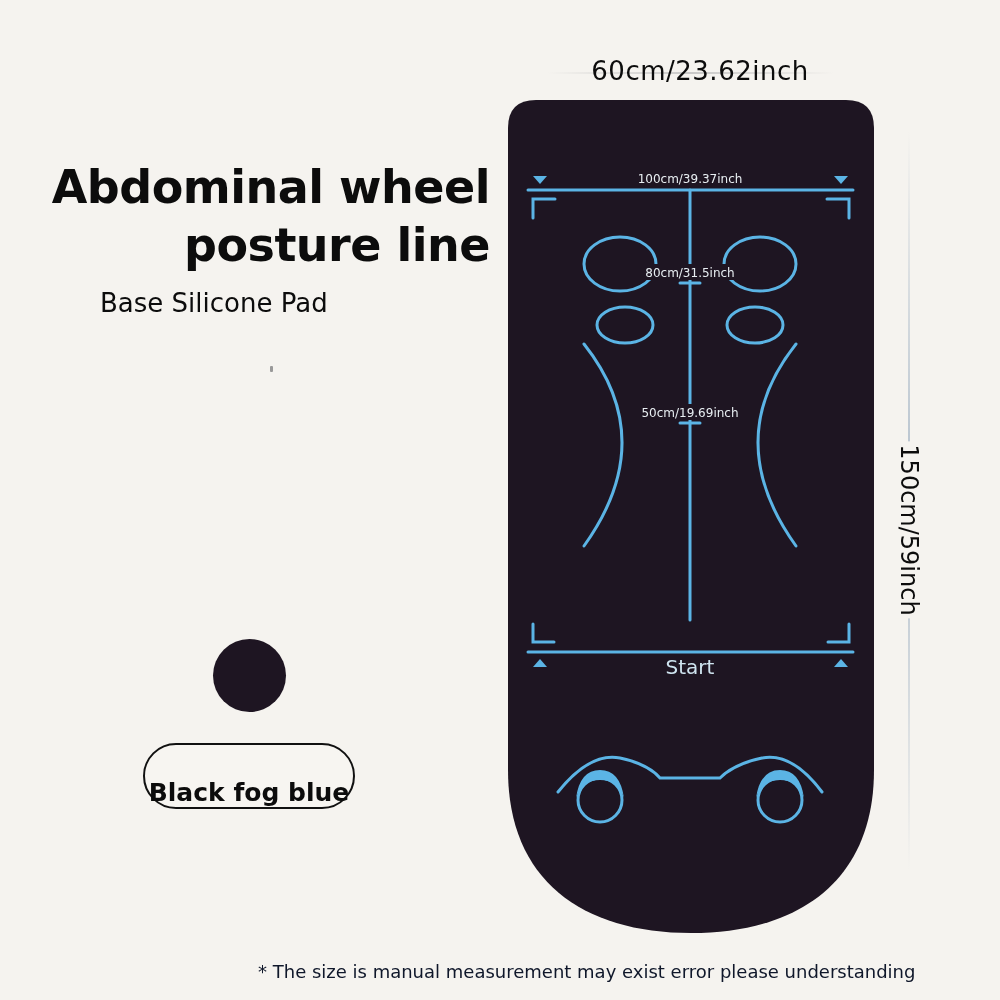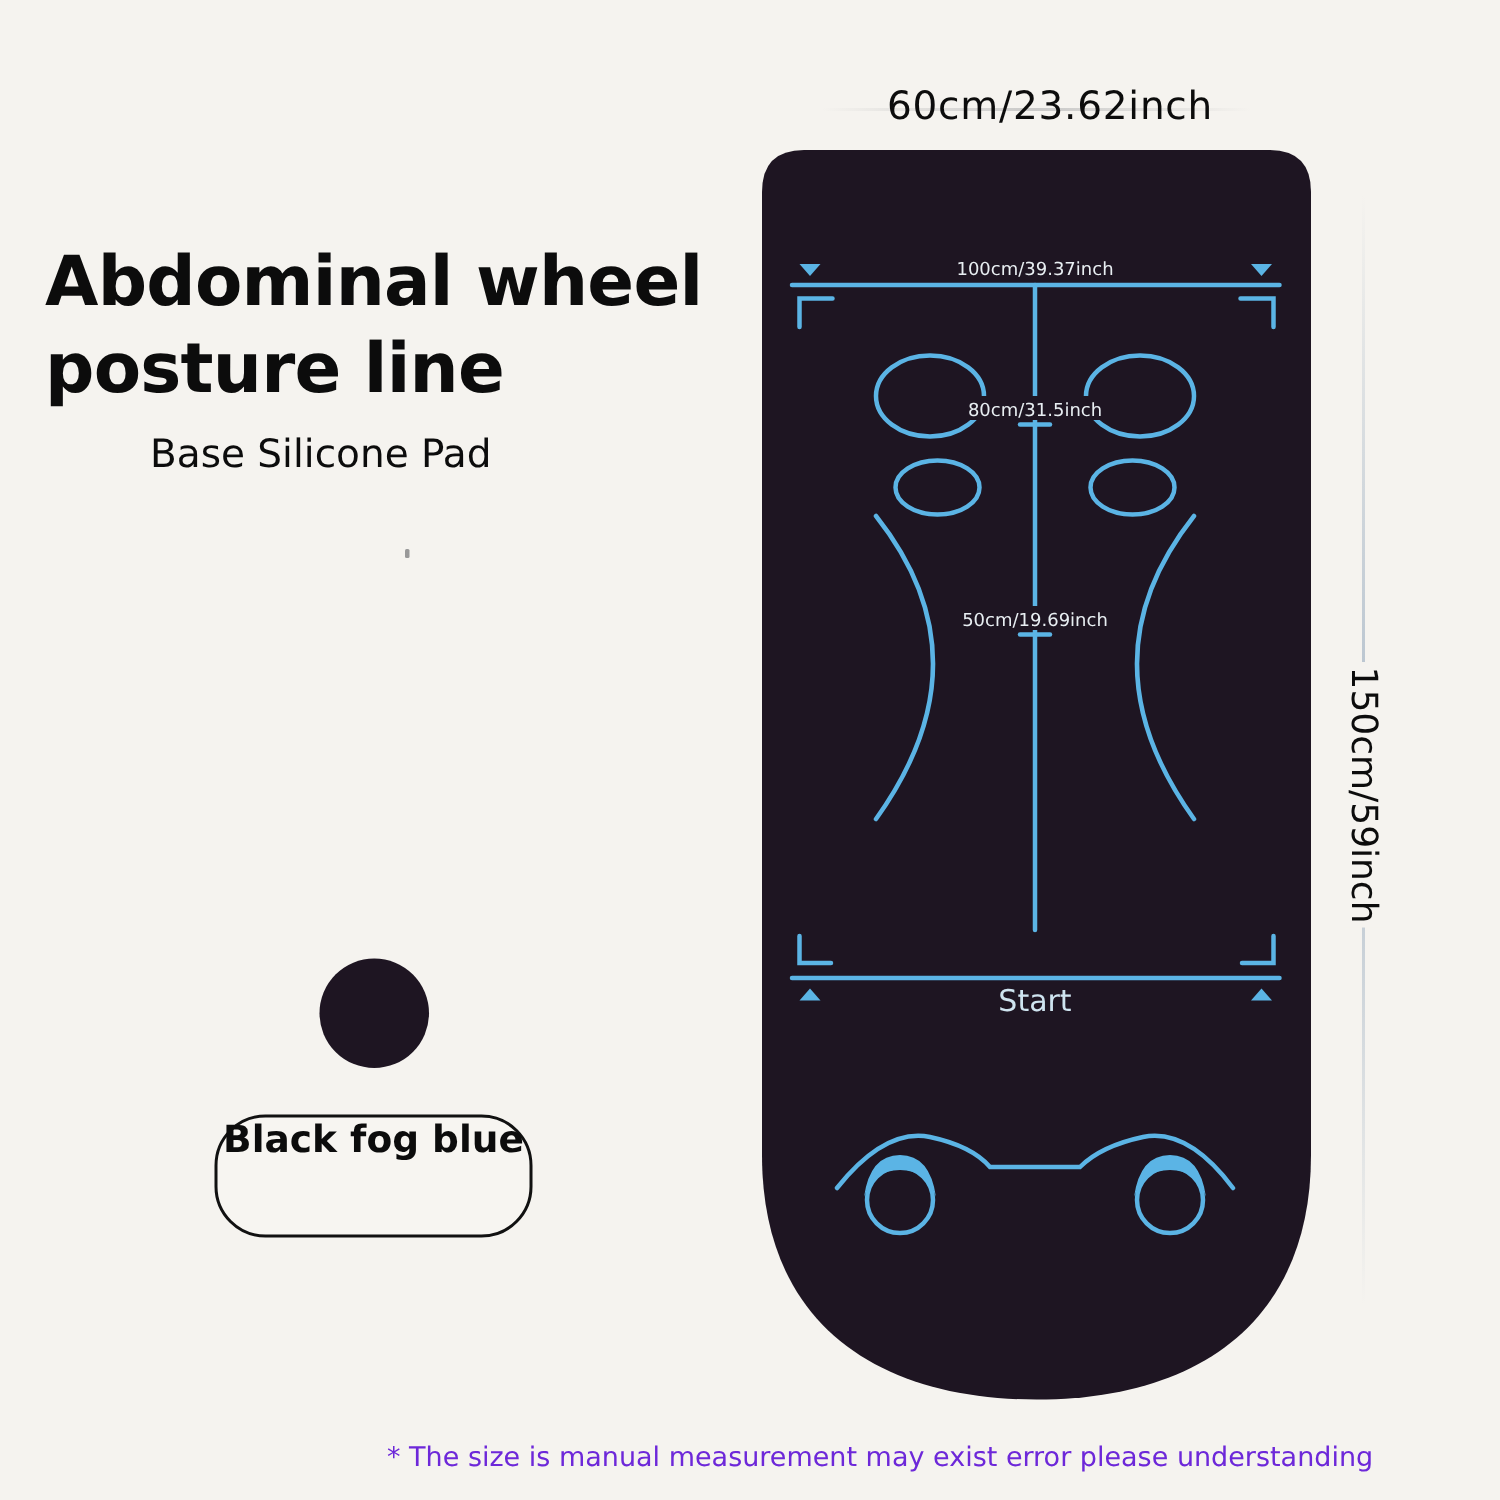--- a/index.html
+++ b/index.html
@@ -4,35 +4,35 @@
 <style>
   html, body { margin:0; padding:0; }
   body {
     width:1000px; height:1000px; position:relative; overflow:hidden;
     background:#f5f3ef;
     font-family:"DejaVu Sans", sans-serif;
     color:#0c0c0c;
   }
   .title {
     position:absolute; left:30px; top:158px; width:460px;
-    font-size:46px; font-weight:bold; line-height:58px; letter-spacing:-0.5px;
+    font-size:46px; font-weight:bold; line-height:58px; letter-spacing:-0.5px;text-align:right;
   }
   .subtitle {
     position:absolute; left:100px; top:288px;
     font-size:26px; font-weight:normal;
   }
   .speck { position:absolute; left:270px; top:366px; width:3px; height:6px; background:#999; border-radius:1px; }
   .swatch {
     position:absolute; left:213px; top:639px; width:73px; height:73px; border-radius:50%;
     background:#1e1522;
   }
   .color-pill {
-    position:absolute; left:143px; top:743px; width:212px; height:82px;
+    position:absolute; left:143px; top:743px; width:212px; height:66px;
     border:2px solid #111; border-radius:34px; box-sizing:border-box;
-    display:flex; align-items:flex-start; justify-content:center;
+    display:flex; align-items:flex-end; justify-content:center;
     font-size:25px; font-weight:bold; background:#f7f5f1;
   }
   .width-label {
     position:absolute; left:560px; top:56px; width:280px; text-align:center;
     font-size:26px; letter-spacing:0.5px;
   }
   .width-line {
     position:absolute; left:548px; top:72px; width:286px; height:2px;
     background:linear-gradient(90deg, rgba(200,200,200,0), rgba(190,190,190,0.8), rgba(200,200,200,0));
     z-index:-0;
@@ -42,21 +42,21 @@
     background:linear-gradient(180deg, rgba(180,195,210,0), rgba(170,185,200,0.9), rgba(180,195,210,0));
   }
   .height-label {
     position:absolute; left:909px; top:530px;
     transform:translate(-50%,-50%) rotate(90deg);
     font-size:24px; white-space:nowrap; background:#f5f3ef; padding:0 3px;
   }
   .mat { position:absolute; left:0; top:0; }
   .mat-text { font-family:"DejaVu Sans", sans-serif; fill:#e8eef2; }
   .footnote {
-    position:absolute; left:258px; top:961px; font-size:18px; white-space:nowrap; color:#6d28d9;
+    position:absolute; left:258px; top:961px; font-size:18px; white-space:nowrap; color:#0f172a;
   }
 </style>
 </head>
 <body>
 
 <div class="title">Abdominal wheel posture line</div>
 <div class="subtitle">Base Silicone Pad</div>
 <div class="speck"></div>
 
 <div class="swatch"></div>

